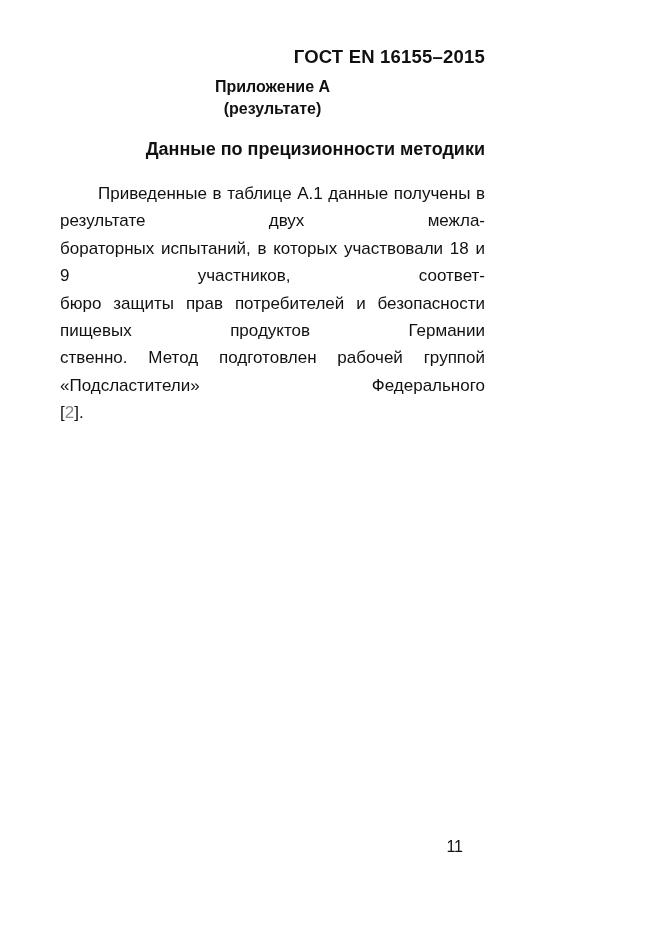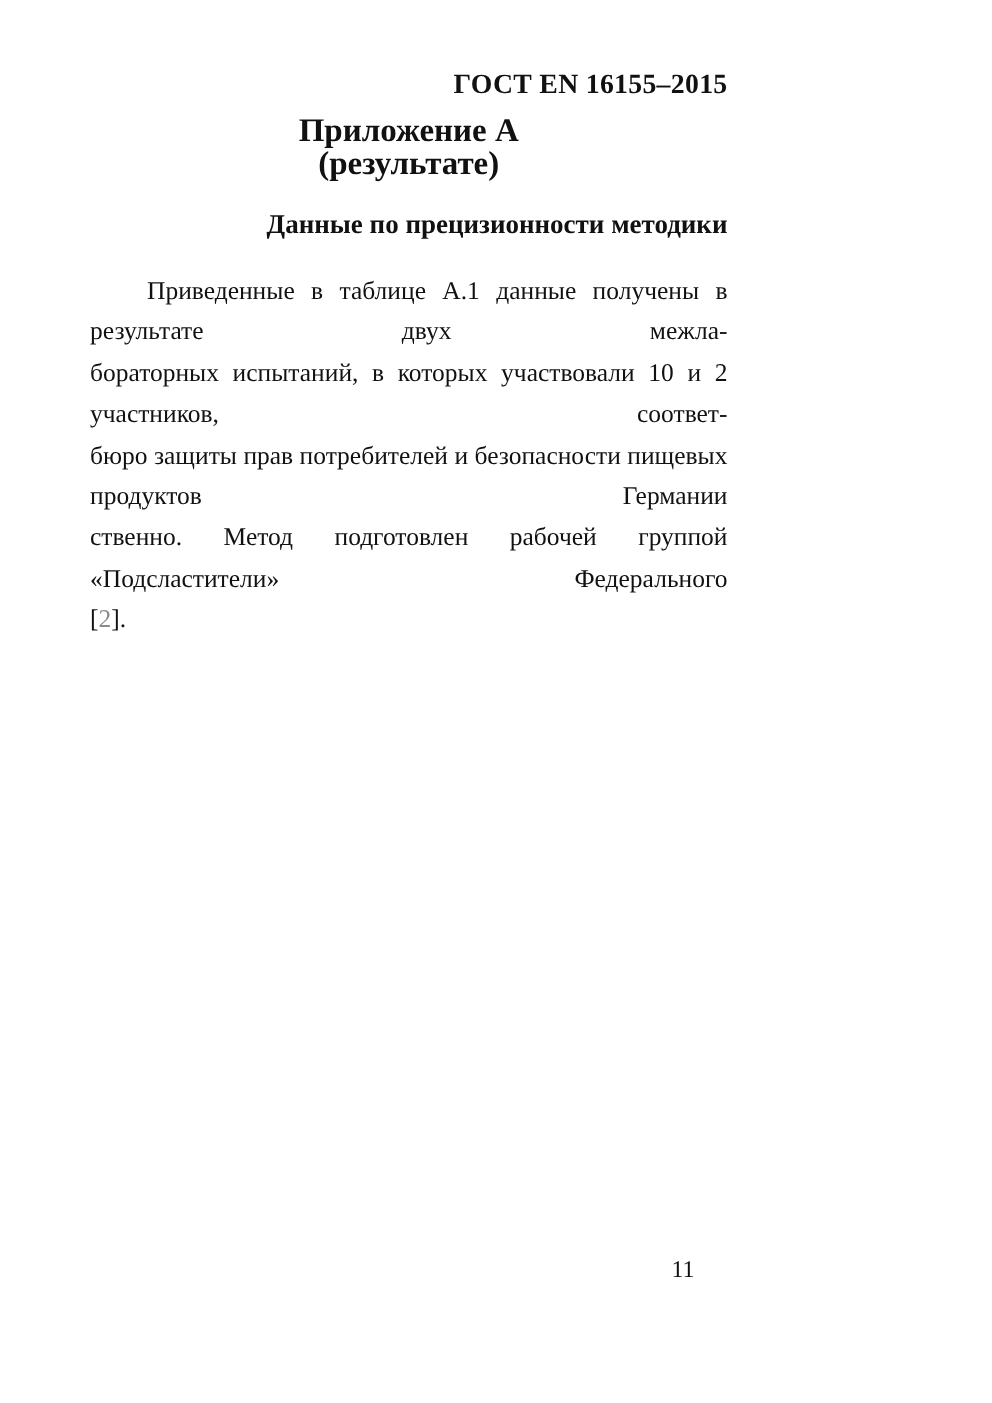--- a/index.html
+++ b/index.html
@@ -5,21 +5,21 @@
   html, body {
     margin: 0;
     padding: 0;
     background: #ffffff;
   }
   .page {
     position: relative;
     width: 546px;
     height: 935px;
     background: #ffffff;
-    font-family: Liberation Serif, serif;
+    font-family: Liberation Sans, sans-serif;
     color: #111111;
     overflow: hidden;
   }
   .content {
     position: absolute;
     left: 60px;
     right: 61px;
     top: 0;
   }
   .doc-code {
@@ -27,21 +27,21 @@
     text-align: right;
     font-weight: bold;
     font-size: 18.5px;
     line-height: 20px;
     letter-spacing: 0.2px;
   }
   .appendix-title {
     margin-top: 9px;
     text-align: center;
     font-weight: bold;
-    font-size: 22px;
+    font-size: 16px;
     line-height: 22px;
   }
   .section-title {
     margin-top: 18px;
     text-align: right;
     font-weight: bold;
     font-size: 18px;
     line-height: 22px;
   }
   .paragraph {
@@ -81,21 +81,21 @@
 
     <div class="appendix-title">
       <div>Приложение А</div>
       <div>(результате)</div>
     </div>
 
     <div class="section-title">Данные по прецизионности методики</div>
 
     <div class="paragraph">
       <div class="pline first">Приведенные в таблице А.1 данные получены в результате двух межла-</div>
-      <div class="pline">бораторных испытаний, в которых участвовали 10 и 2 участников, соответ-</div>
+      <div class="pline">бораторных испытаний, в которых участвовали 18 и 9 участников, соответ-</div>
       <div class="pline">бюро защиты прав потребителей и безопасности пищевых продуктов Германии</div>
       <div class="pline">ственно. Метод подготовлен рабочей группой «Подсластители» Федерального</div>
       <div class="pline last">
         <span>[</span><span class="ref-number">2</span><span>].</span>
       </div>
     </div>
 
   </div>
 
   <div class="page-number">11</div>

